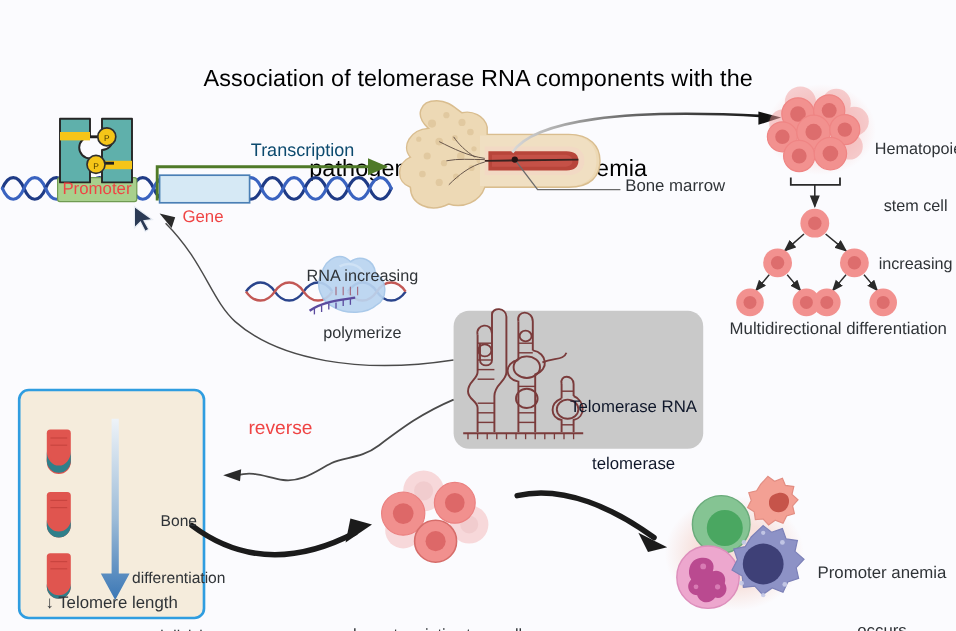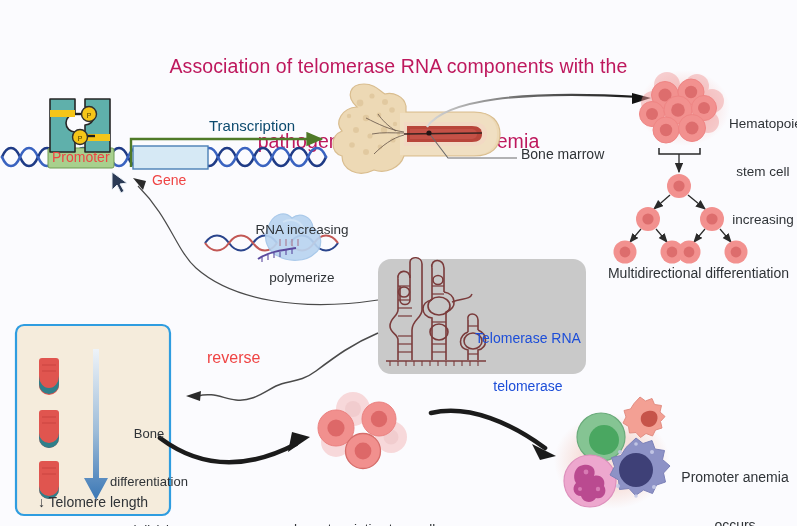--- a/index.html
+++ b/index.html
@@ -9,21 +9,21 @@
     font-family:"Liberation Sans", sans-serif;
     overflow:hidden;
     position:relative;
   }
   #stage{position:absolute;left:0;top:0;width:797px;height:526px;}
   svg.layer{position:absolute;left:0;top:0;width:797px;height:526px;overflow:visible;}
   .txt{position:absolute;white-space:pre;}
 
   #title{
     left:0;top:4px;width:797px;text-align:center;
-    color:#be185d;font-size:19.5px;line-height:25px;
+    color:#000000;font-size:19.5px;line-height:25px;
     letter-spacing:.1px;
   }
   .lbl{color:#2f3337;font-size:13.5px;line-height:16px;}
   .lbl-c{text-align:center;}
   .dark{color:#ef4444;}
 </style>
 </head>
 <body>
 
 <div id="stage">
@@ -469,21 +469,21 @@
   <div class="txt lbl" style="left:521px;top:146px;font-size:14px;">Bone marrow</div>
 
   <div class="txt lbl lbl-c" style="left:729px;top:84px;width:68px;">
     <div>Hematopoietic</div>
     <div>stem cell</div>
     <div>increasing</div>
   </div>
 
   <div class="txt lbl lbl-c" style="left:600px;top:265px;width:197px;font-size:14px;">Multidirectional differentiation</div>
 
-  <div class="txt lbl lbl-c" style="left:470px;top:298px;width:116px;font-size:14px;color:#1d4ed8;">
+  <div class="txt lbl lbl-c" style="left:470px;top:298px;width:116px;font-size:14px;color:#0f172a;">
     <div>Telomerase RNA</div>
     <div>telomerase</div>
   </div>
 
   <div class="txt lbl dark" style="left:207px;top:350px;font-size:16px;">reverse</div>
 
   <div class="txt lbl lbl-c" style="left:103px;top:394px;width:92px;font-size:13px;">
     <div>Bone</div>
     <div>differentiation</div>
     <div>and division</div>

